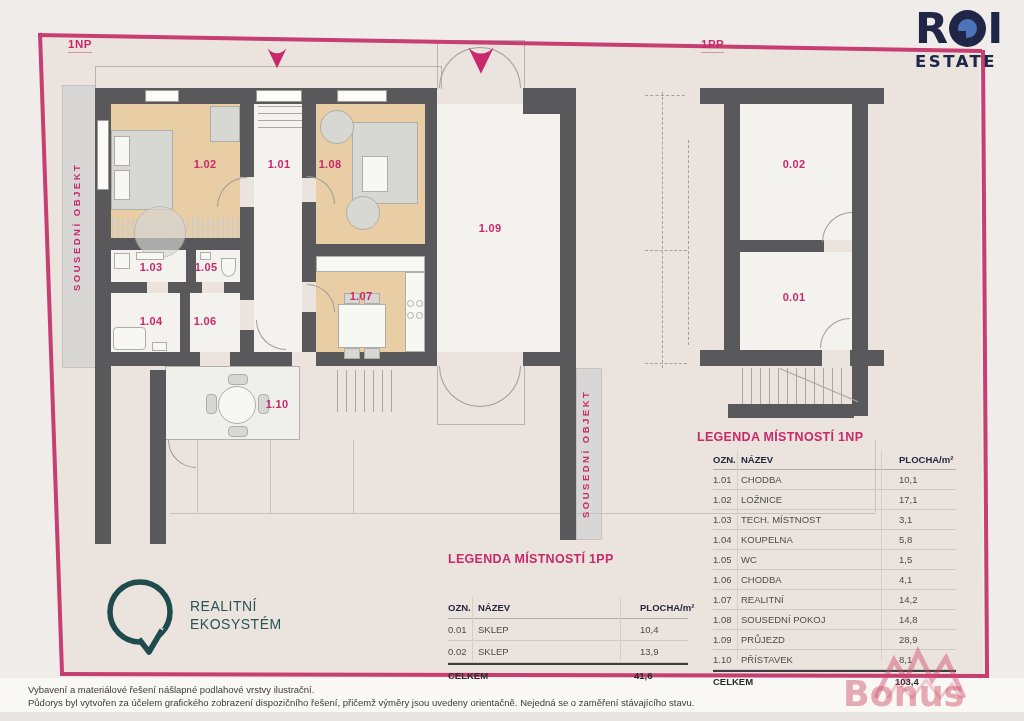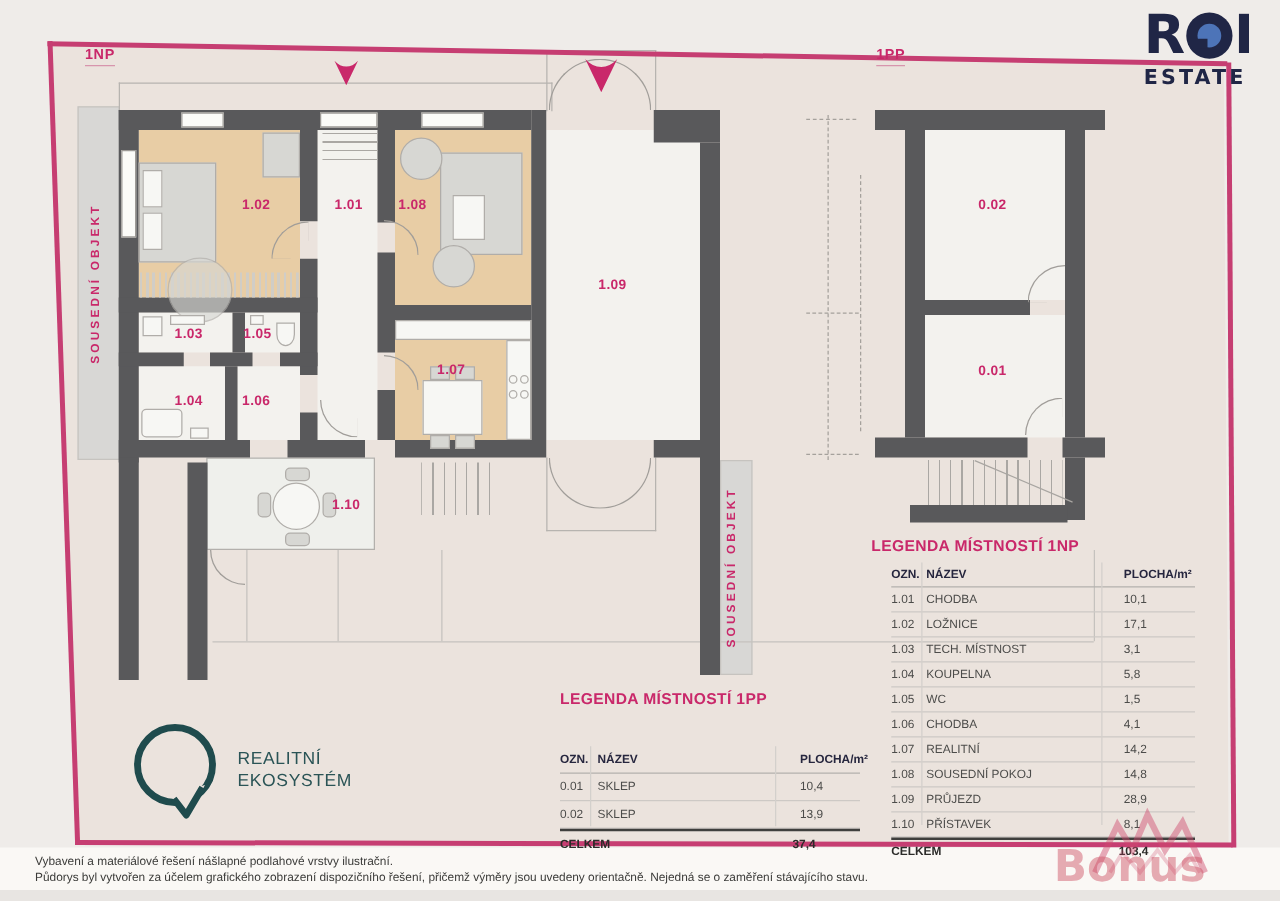--- a/index.html
+++ b/index.html
@@ -263,21 +263,21 @@
         </div>
 
         <div class="lg-row">
           <span class="c-ozn">0.02</span>
           <span class="c-naz">SKLEP</span>
           <span class="c-plo">13,9</span>
         </div>
       </div>
     <div class="lg-total" style="height:20px;">
       <span style="width:172px;flex:none;">CELKEM</span>
-      <span class="c-plo">37,4</span>
+      <span class="c-plo">41,6</span>
     </div>
     <div class="colline" style="left:24px;top:0;height:64px;"></div>
     <div class="colline" style="left:172px;top:0;height:64px;"></div>
   </div>
 
   <div class="lg-title" style="left:697px;top:430px;">LEGENDA MÍSTNOSTÍ 1NP</div>
   <div class="lg np" style="left:713px;top:450px;width:243px;">
     <div class="lg-head">
       <span class="c-ozn">OZN.</span>
       <span class="c-naz">NÁZEV</span>

